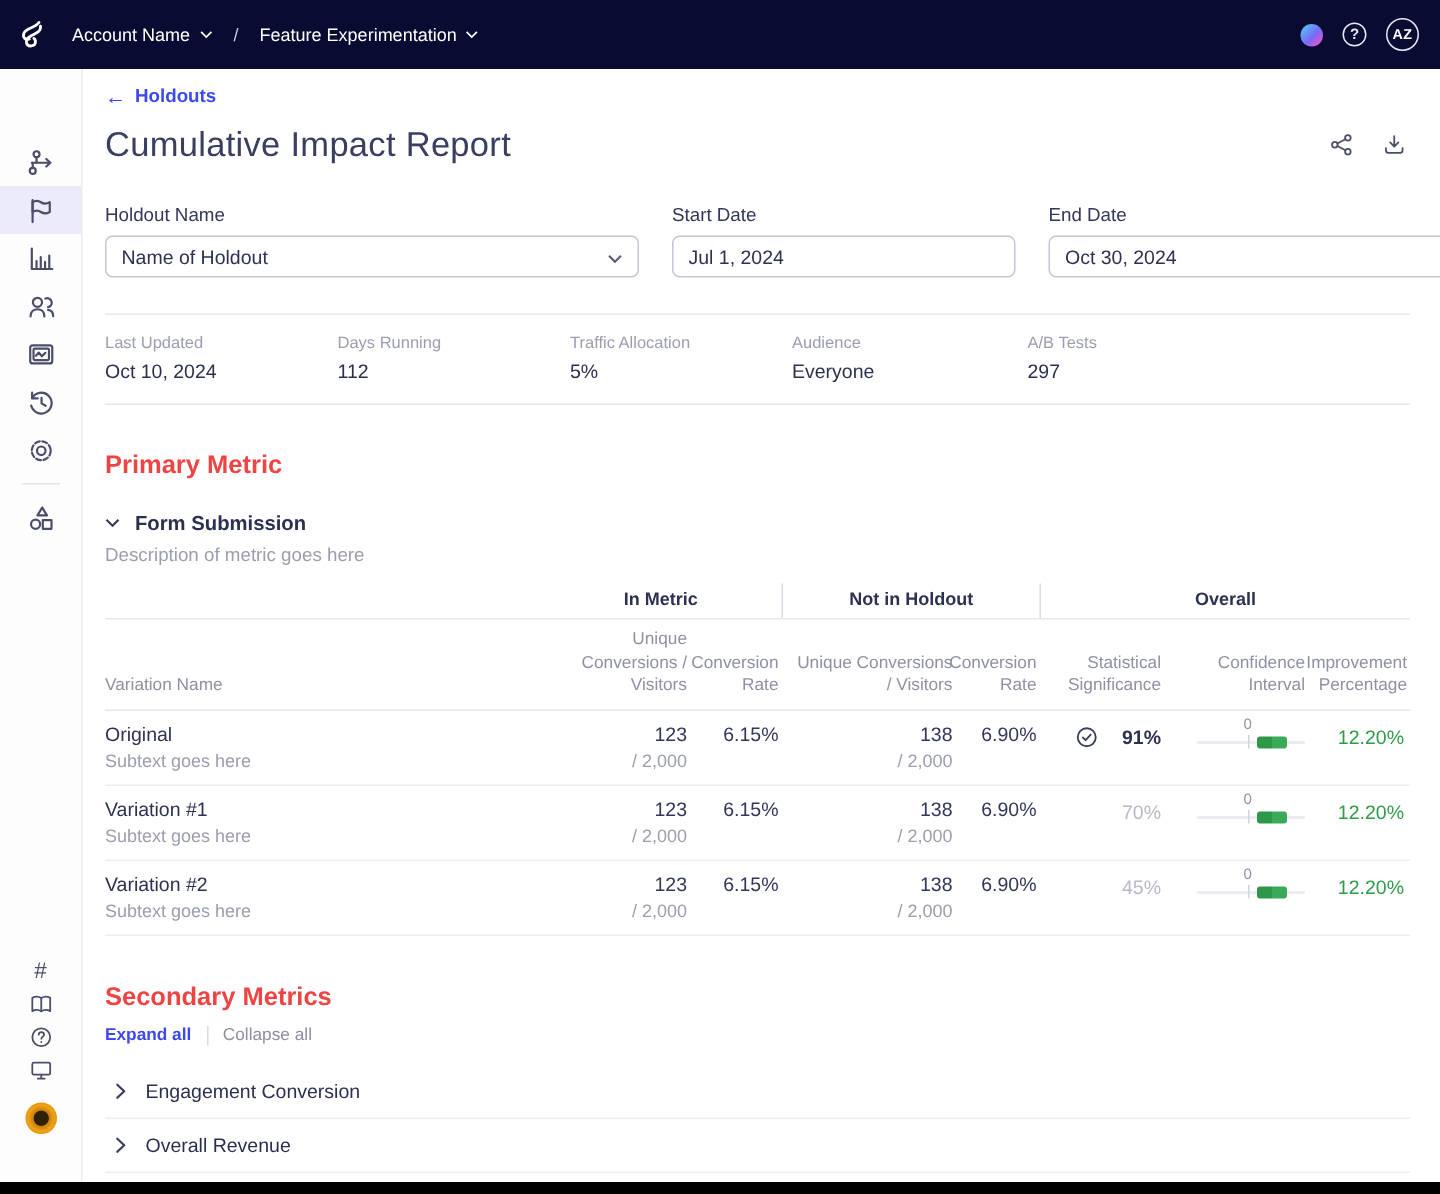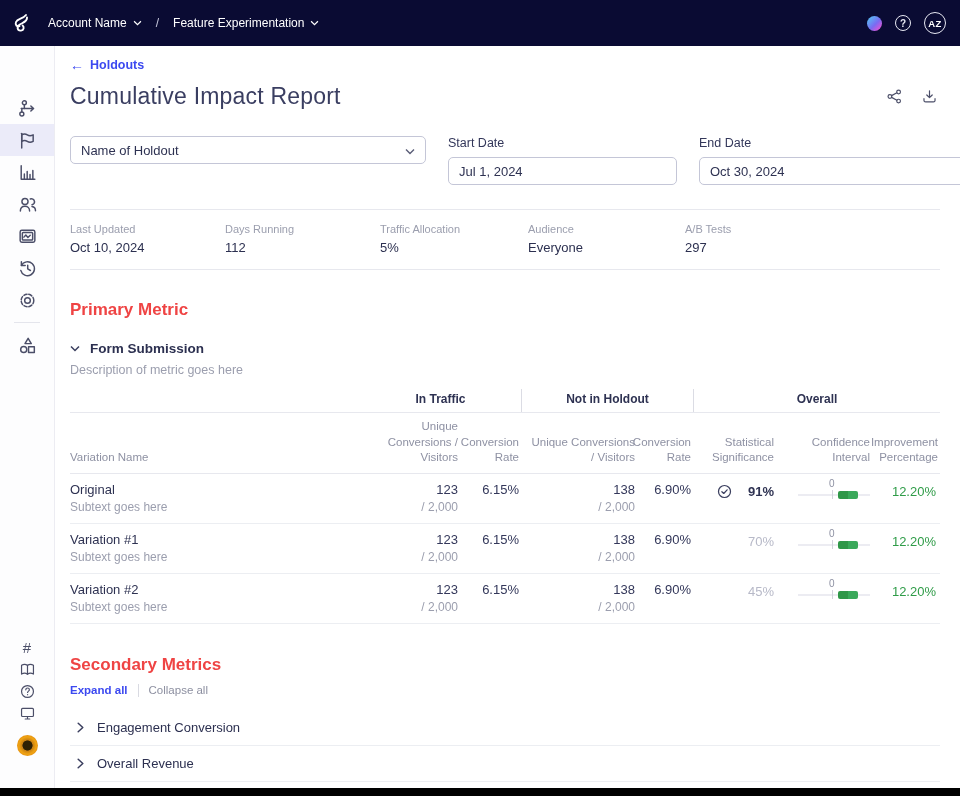--- a/index.html
+++ b/index.html
@@ -260,20 +260,21 @@
             <path d="M10 3.2 V11 M6.8 8.2 L10 11.4 L13.2 8.2"></path>
             <path d="M3.5 12.6 V14.6 C3.5 15.7 4.3 16.4 5.4 16.4 H14.6 C15.7 16.4 16.5 15.7 16.5 14.6 V12.6"></path>
           </svg>
         </button>
       </div>
     </div>
 
     
     <div class="filters">
       <div class="field">
+        <label>Holdout Name</label>
         <div class="field-box f-holdout">
           <span>Name of Holdout</span>
           <span class="chev"><svg viewBox="0 0 10 7">
                 <polyline points="1,1.5 5,5.5 9,1.5"></polyline>
               </svg></span>
         </div>
       </div>
       <div class="field">
         <label>Start Date</label>
         <div class="field-box f-start">
@@ -319,21 +320,21 @@
       <svg viewBox="0 0 10 7">
           <polyline points="1,1.5 5,5.5 9,1.5"></polyline>
         </svg>
       <span class="metric-name">Form Submission</span>
     </div>
     <div class="metric-desc">Description of metric goes here</div>
 
     <div class="tbl">
       <div class="tgrid group-row">
         <div class="group-cell"></div>
-        <div class="group-cell" style="grid-column:2 / span 2">In Traffic</div>
+        <div class="group-cell" style="grid-column:2 / span 2">In Metric</div>
         <div class="group-cell divided" style="grid-column:4 / span 2">Not in Holdout</div>
         <div class="group-cell divided" style="grid-column:6 / span 3">Overall</div>
       </div>
       <div class="tgrid head-row">
         <div class="hcell first">Variation Name</div>
         <div class="hcell">Unique Conversions / Visitors</div>
         <div class="hcell">Conversion Rate</div>
         <div class="hcell">Unique Conversions / Visitors</div>
         <div class="hcell">Conversion Rate</div>
         <div class="hcell">Statistical Significance</div>

